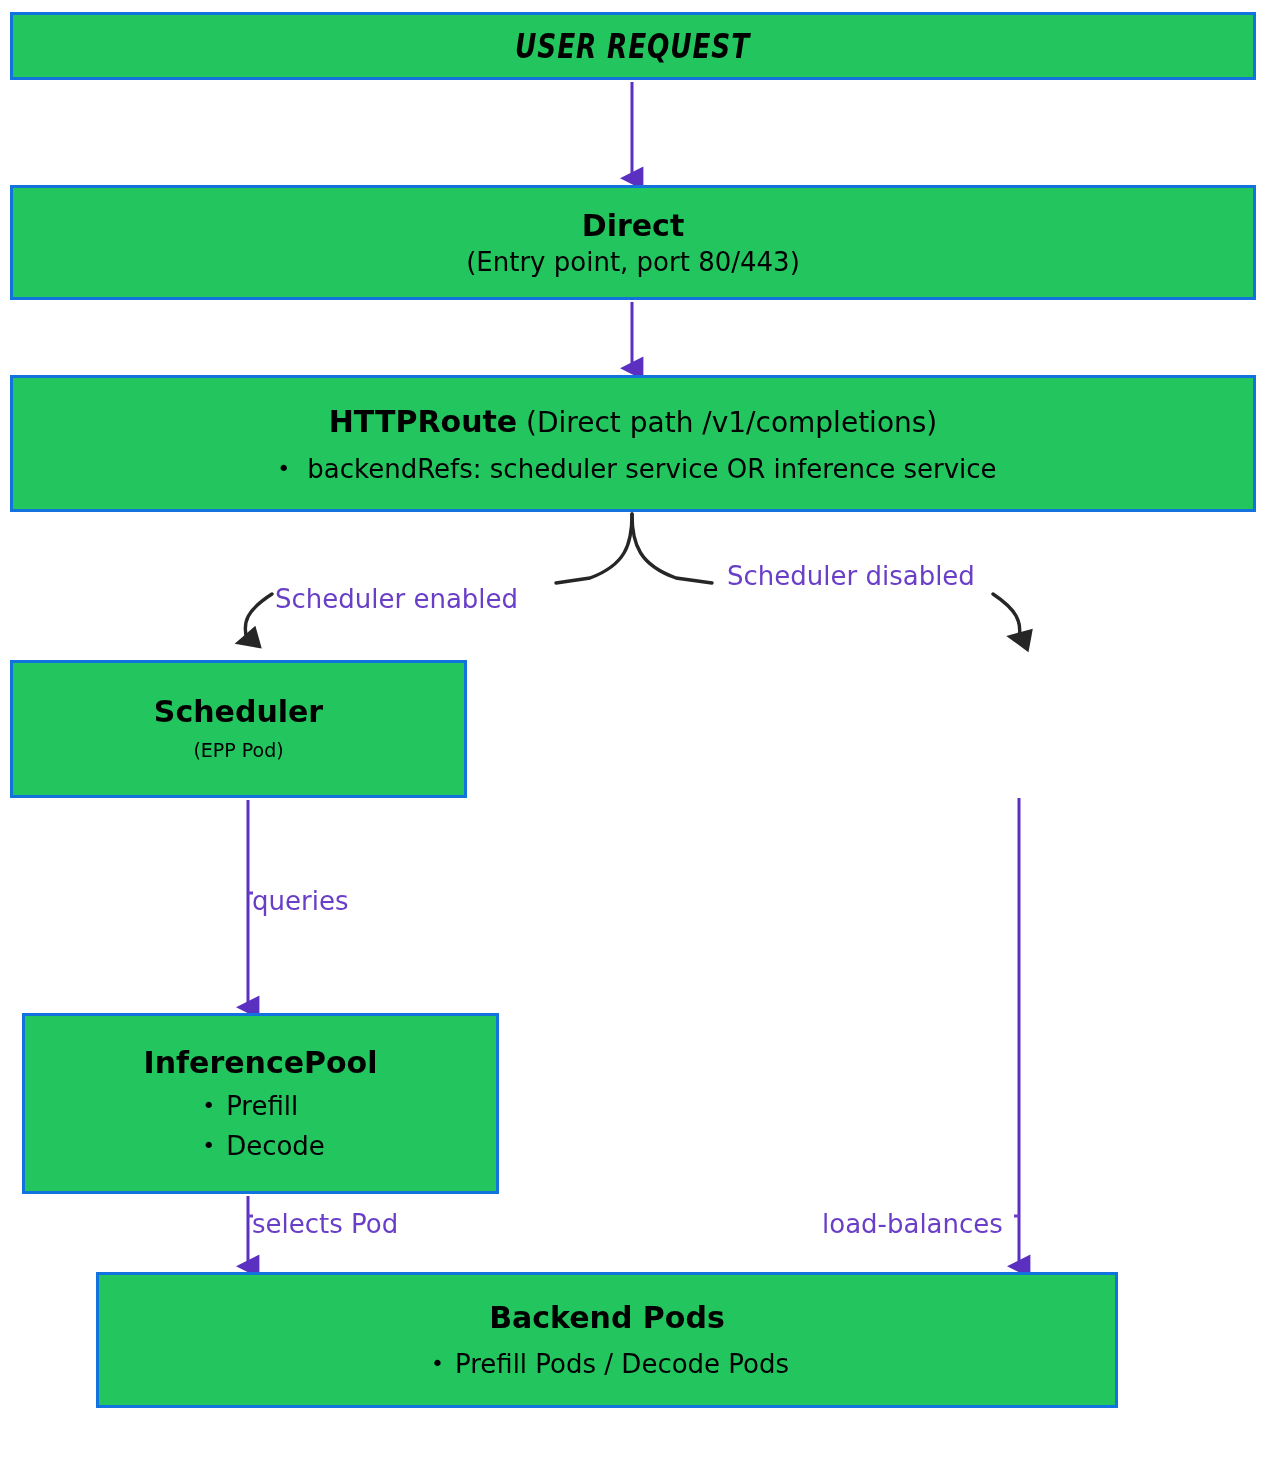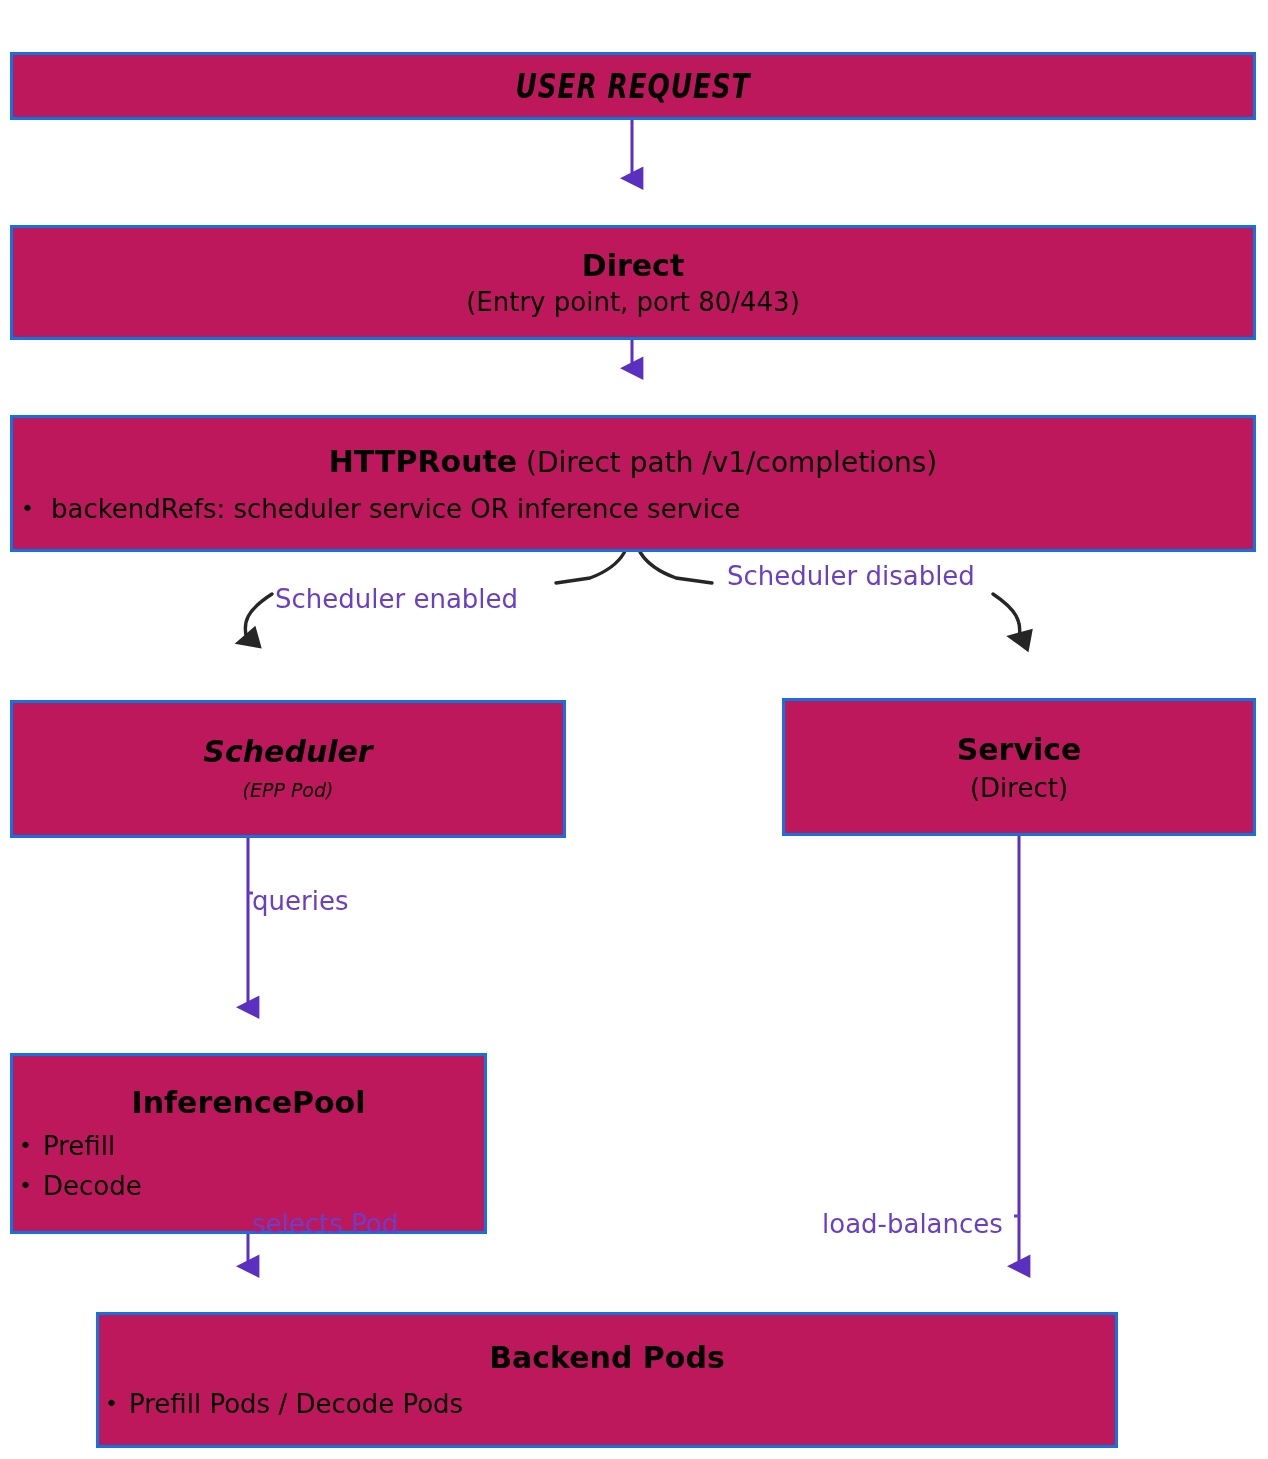--- a/index.html
+++ b/index.html
@@ -14,27 +14,27 @@
     position: relative;
     width: 1268px;
     height: 1459px;
     background: #ffffff;
     overflow: hidden;
   }
   .node {
     position: absolute;
     box-sizing: border-box;
     border: 3px solid #1273DE;
-    background: #be185d;
+    background: #22c55e;
     display: flex;
     flex-direction: column;
+    align-items: center;
     justify-content: center;
     text-align: center;
     color: #000000;
-    margin-top: 40px;
   }
   .node-title {
     font-weight: bold;
     color: #000000;
     letter-spacing: 0px;
   }
   .node-sub {
     font-weight: normal;
     color: #000000;
   }
@@ -83,33 +83,33 @@
     font-size: 28px;
     line-height: 42px;
     margin-bottom: 8px;
   }
   #node-httproute .route-head b { font-weight: bold; font-size: 30px; }
   #node-httproute .bullet-list { font-size: 26px; line-height: 34px; }
   #node-httproute .bullet-list li { padding-left: 38px; }
   #node-httproute .bullet-list li::before { left: 8px; font-size: 22px; }
 
   #node-scheduler {
-    left: 10px; top: 660px; width: 556px; height: 138px; font-style: italic;
+    left: 10px; top: 660px; width: 457px; height: 138px;
   }
   #node-scheduler .node-title { font-size: 30px; line-height: 42px; }
   #node-scheduler .node-sub   { font-size: 19px; line-height: 34px; }
 
   #node-service {
     left: 782px; top: 658px; width: 474px; height: 138px;
   }
   #node-service .node-title { font-size: 30px; line-height: 42px; }
   #node-service .node-sub   { font-size: 26px; line-height: 34px; }
 
   #node-inferencepool {
-    left: 10px; top: 1013px; width: 477px; height: 181px;
+    left: 22px; top: 1013px; width: 477px; height: 181px;
   }
   #node-inferencepool .node-title { font-size: 30px; line-height: 42px; margin-bottom: 2px; }
   #node-inferencepool .bullet-list { font-size: 26px; line-height: 40px; }
   #node-inferencepool .bullet-list li { padding-left: 30px; }
   #node-inferencepool .bullet-list li::before { left: 6px; font-size: 22px; }
 
   #node-backend-pods {
     left: 96px; top: 1272px; width: 1022px; height: 136px;
   }
   #node-backend-pods .node-title { font-size: 30px; line-height: 44px; margin-bottom: 4px; }
@@ -192,24 +192,20 @@
     <ul class="bullet-list">
       <li>backendRefs: scheduler service OR inference service</li>
     </ul>
   </div>
 
   <div class="node" id="node-scheduler">
     <div class="node-title">Scheduler</div>
     <div class="node-sub">(EPP Pod)</div>
   </div>
 
-  <div class="node" id="node-service">
-    <div class="node-title">Service</div>
-    <div class="node-sub">(Direct)</div>
-  </div>
 
   <div class="node" id="node-inferencepool">
     <div class="node-title">InferencePool</div>
     <ul class="bullet-list">
       <li>Prefill</li>
       <li>Decode</li>
     </ul>
   </div>
 
   <div class="node" id="node-backend-pods">

